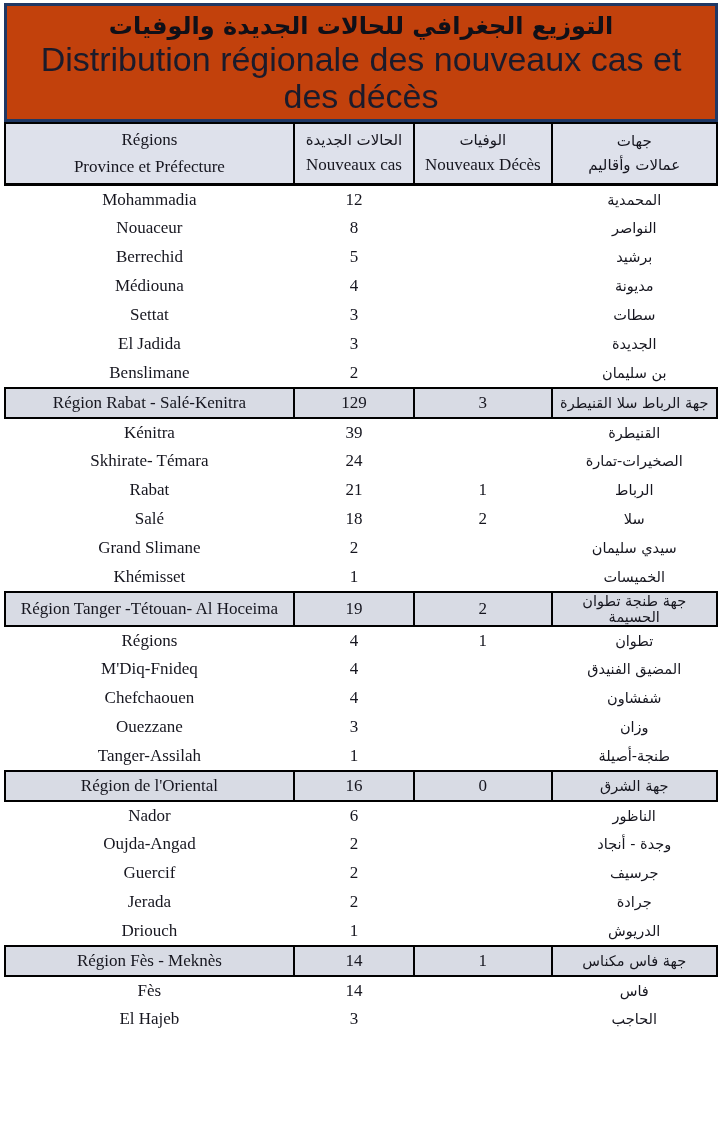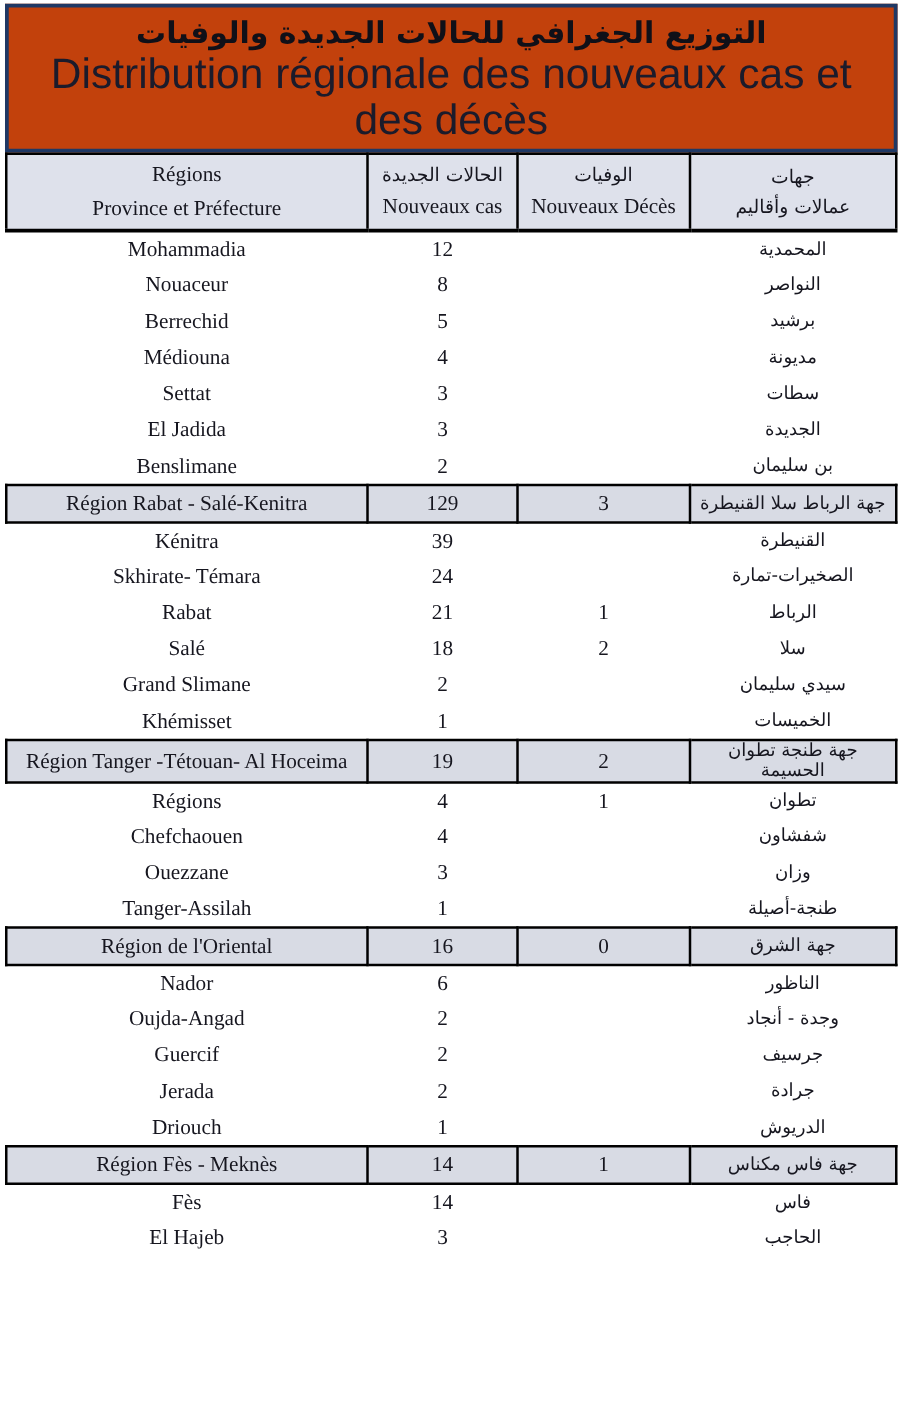--- a/index.html
+++ b/index.html
@@ -220,20 +220,26 @@
           <td>2</td>
           <td class="ar">جهة طنجة تطوان الحسيمة</td>
         </tr>
         <tr class="detail-row">
           <td>Régions</td>
           <td>4</td>
           <td>1</td>
           <td class="ar">تطوان</td>
         </tr>
         <tr class="detail-row">
+          <td>M'Diq-Fnideq</td>
+          <td>4</td>
+          <td></td>
+          <td class="ar">المضيق الفنيدق</td>
+        </tr>
+        <tr class="detail-row">
           <td>Chefchaouen</td>
           <td>4</td>
           <td></td>
           <td class="ar">شفشاون</td>
         </tr>
         <tr class="detail-row">
           <td>Ouezzane</td>
           <td>3</td>
           <td></td>
           <td class="ar">وزان</td>

